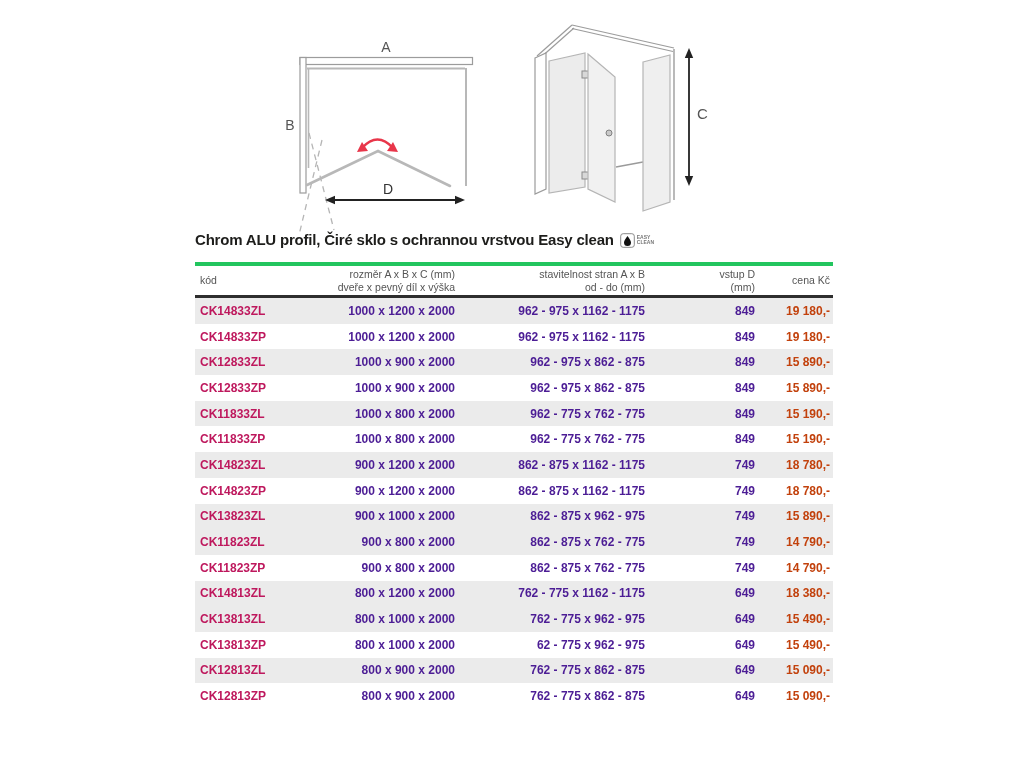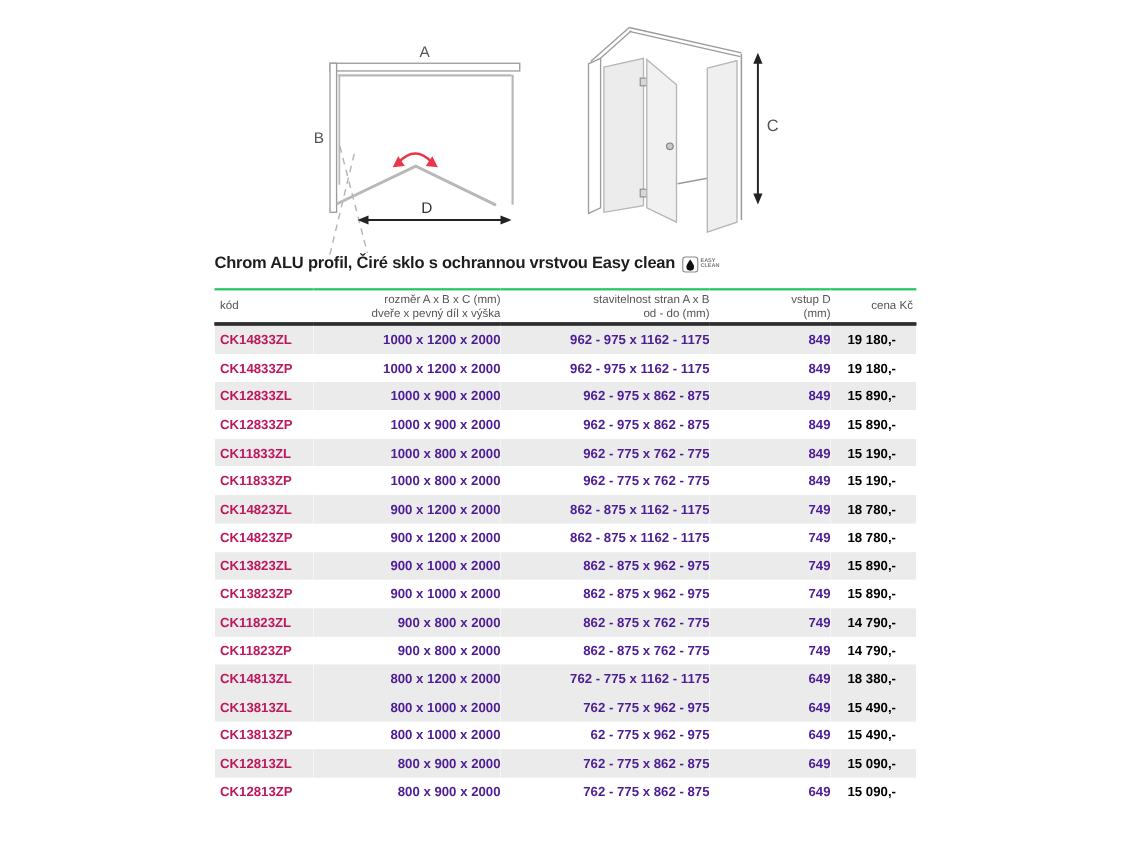--- a/index.html
+++ b/index.html
@@ -7,32 +7,32 @@
         font-family:"Liberation Sans", sans-serif;}
   svg{position:absolute;overflow:visible;}
   #plan-svg{left:278px;top:20px;}
   #persp-svg{left:500px;top:15px;}
   .title-row{position:absolute;left:195px;top:231px;width:645px;display:flex;align-items:center;}
   .title-row h1{margin:0;font-size:15px;font-weight:bold;color:#1d1d1b;letter-spacing:-0.2px;line-height:18px;}
   .badge{display:flex;align-items:center;margin-left:6px;}
   .badge-text{display:flex;flex-direction:column;margin-left:2px;font-size:5px;line-height:5px;
               color:#777;font-weight:bold;letter-spacing:0;}
   table.spec{position:absolute;left:195px;top:262px;width:638px;border-collapse:collapse;
-             table-layout:fixed;border-top:2px solid #22c55e;}
+             table-layout:fixed;border-top:4px solid #22c55e;}
   table.spec thead th{border-bottom:3px solid #2e2e2e;height:29px;padding:0;vertical-align:middle;
              font-weight:normal;font-size:10.5px;color:#555;line-height:1.2;}
   table.spec thead th .l1,.l2{display:block;}
   table.spec td{height:25.7px;padding:0;font-size:12px;white-space:nowrap;overflow:hidden;}
   tr.stripe{background:#ebebeb;}
   .c0{text-align:left;padding-left:5px !important;}
   td.c0{font-weight:bold;color:#be185d;font-size:12px;}
   .c1,.c2,.c3{text-align:right;}
   td.c1,td.c2,td.c3{color:#4c1d95;font-weight:bold;}
   .c4{text-align:right;padding-right:3px !important;}
-  td.c4{font-weight:bold;color:#000000;text-align:center;}
+  td.c4{font-weight:bold;color:#c2410c;}
   th.c4{font-weight:bold;font-size:11.5px;color:#1d1d1b;}
   .dimlabel{font-size:14px;fill:#555;}
   .dimlabel-dark{font-size:14px;fill:#333;}
 </style>
 </head>
 <body>
 
 <div class="page">
 
   <svg id="plan-svg" width="222" height="220" viewBox="278 20 222 220">
@@ -202,27 +202,20 @@
           <td class="c3">749</td>
           <td class="c4">18 780,-</td>
         </tr>
         <tr class="stripe">
           <td class="c0">CK13823ZL</td>
           <td class="c1">900 x 1000 x 2000</td>
           <td class="c2">862 - 875 x 962 - 975</td>
           <td class="c3">749</td>
           <td class="c4">15 890,-</td>
         </tr>
-        <tr>
-          <td class="c0">CK13823ZP</td>
-          <td class="c1">900 x 1000 x 2000</td>
-          <td class="c2">862 - 875 x 962 - 975</td>
-          <td class="c3">749</td>
-          <td class="c4">15 890,-</td>
-        </tr>
         <tr class="stripe">
           <td class="c0">CK11823ZL</td>
           <td class="c1">900 x 800 x 2000</td>
           <td class="c2">862 - 875 x 762 - 775</td>
           <td class="c3">749</td>
           <td class="c4">14 790,-</td>
         </tr>
         <tr>
           <td class="c0">CK11823ZP</td>
           <td class="c1">900 x 800 x 2000</td>

